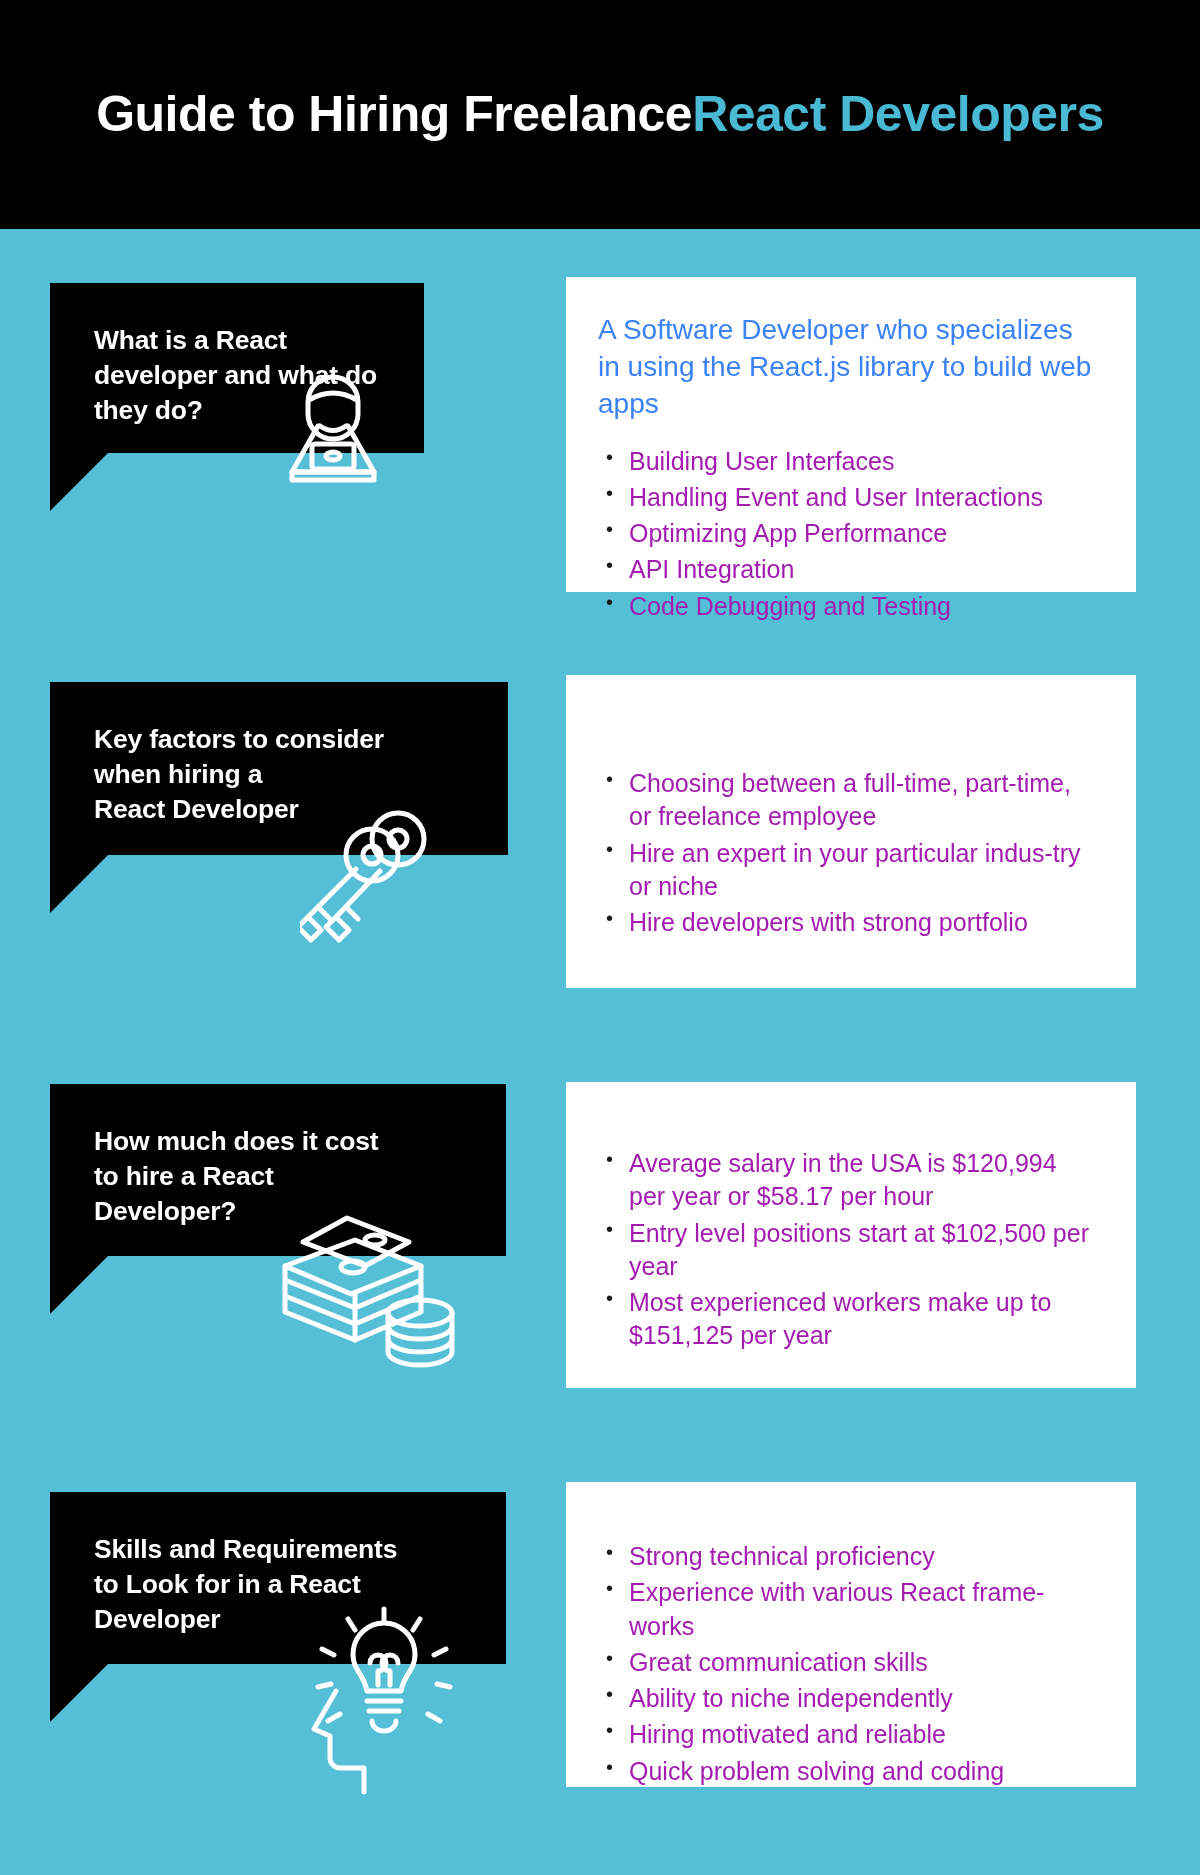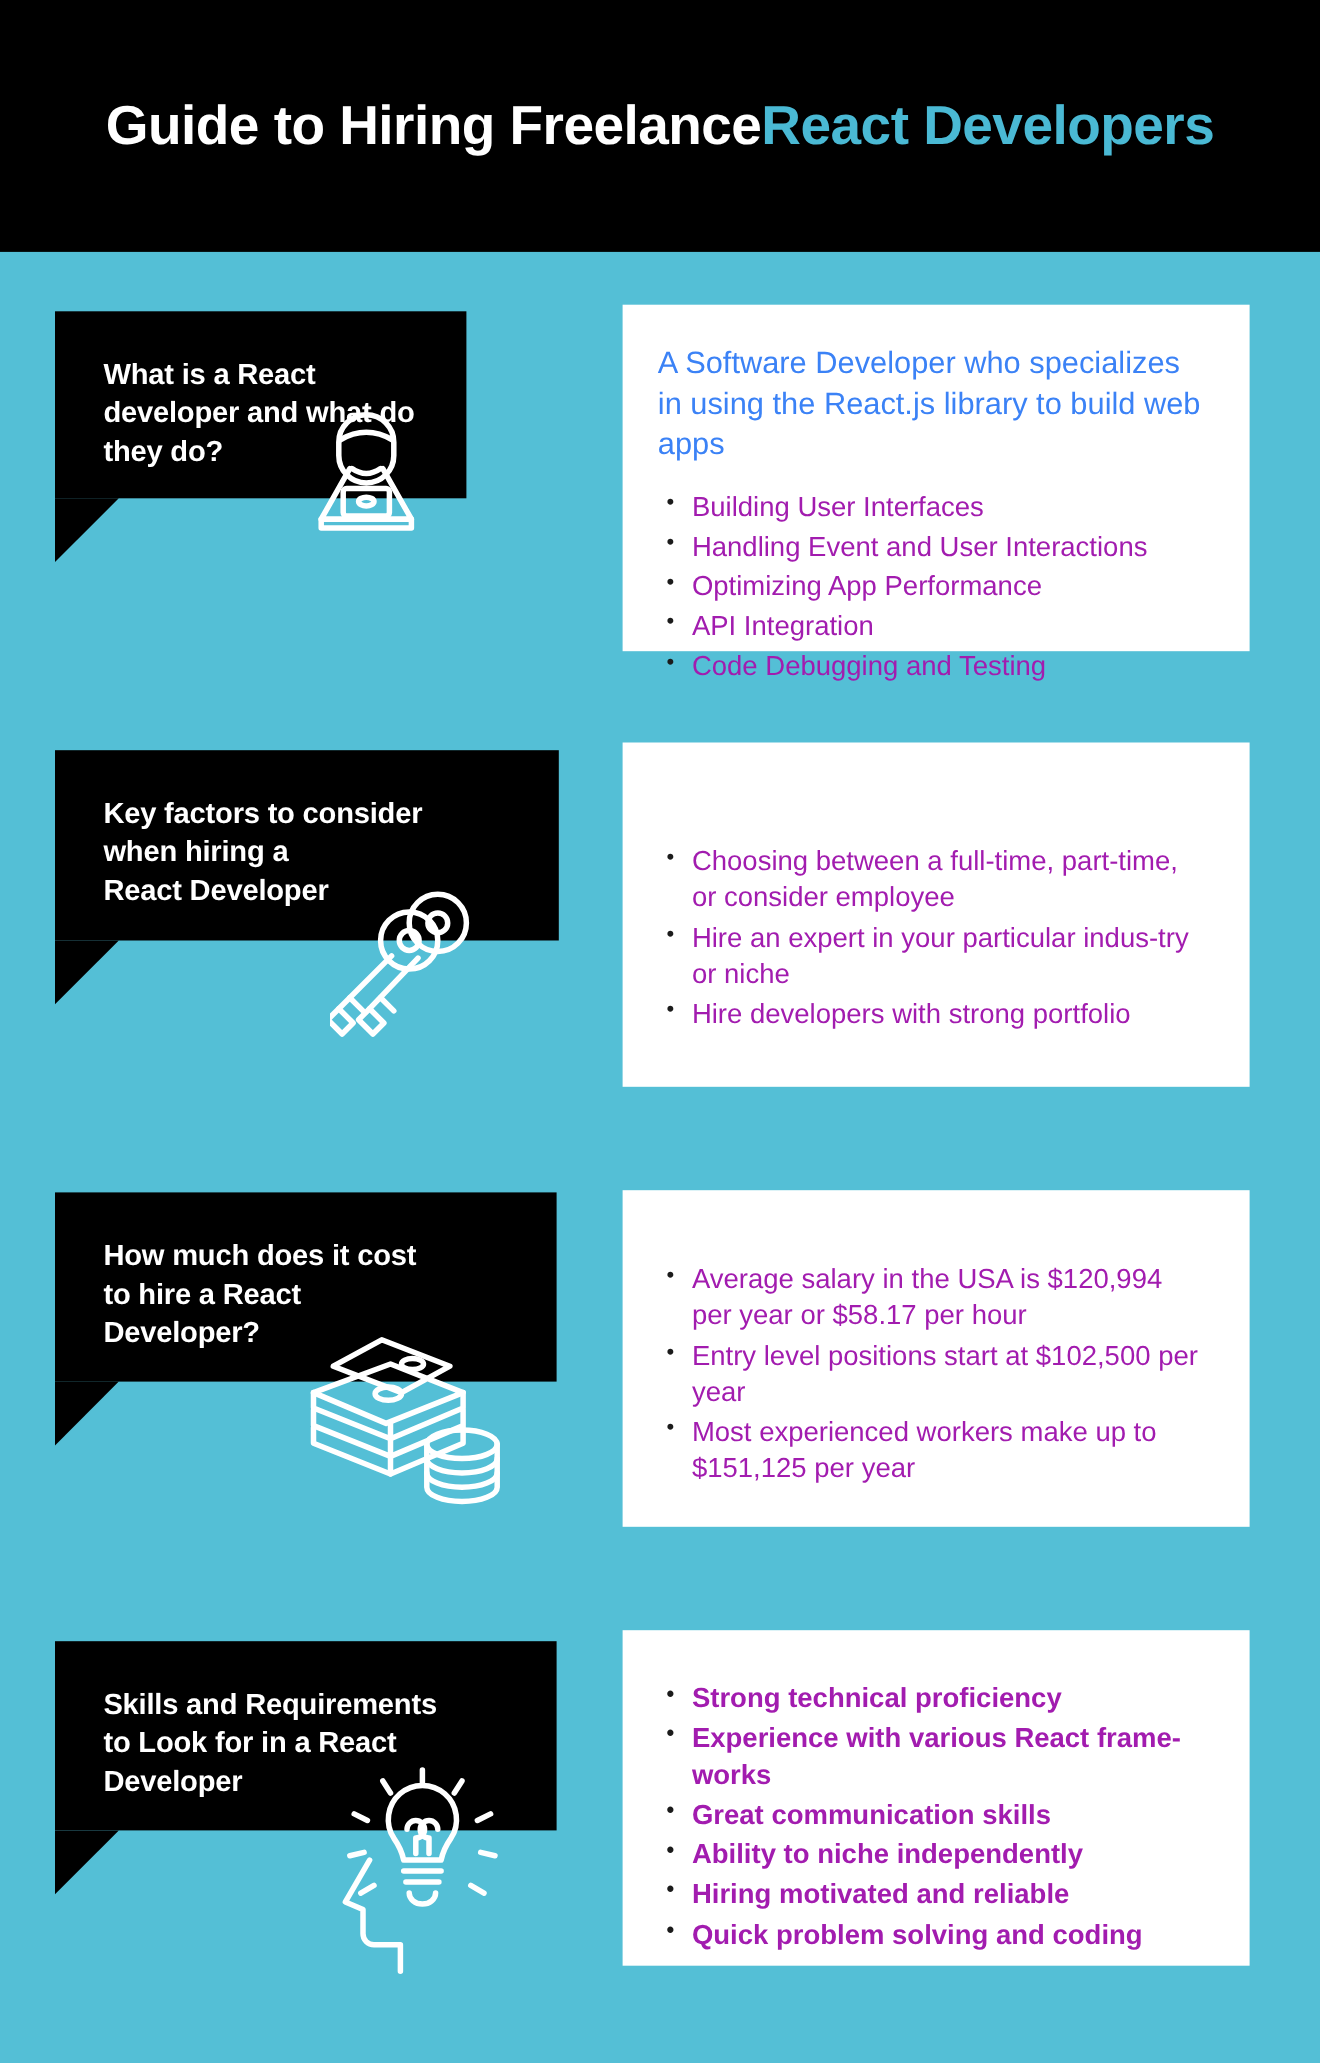--- a/index.html
+++ b/index.html
@@ -132,21 +132,21 @@
       <path d="M18 102 l12 12"></path>
       <path d="M8 112 l13 13 l-10 10 l-13 -13 z"></path>
       <path d="M80 66 L36 112"></path>
       <path d="M46 102 l12 12"></path>
       <path d="M36 112 l13 13 l-10 10 l-13 -13 z"></path>
     </svg>
   </div>
 
   <div class="panel" style="left:566px; top:675px; width:570px; height:313px;">
     <ul style="margin-top:58px;">
-      <li>Choosing between a full-time, part-time, or consider employee</li>
+      <li>Choosing between a full-time, part-time, or freelance employee</li>
       <li>Hire an expert in your particular indus-try or niche</li>
       <li>Hire developers with strong portfolio</li>
     </ul>
   </div>
 </div>
 
 <div class="section" style="top:0;">
 
   <div class="bubble" style="top:1084px; width:456px; height:172px;">
     <div class="bubble-title">How much does it cost
@@ -207,21 +207,21 @@
       <path d="M22 44 l12 6"></path>
       <path d="M150 82 l-13 -3"></path>
       <path d="M18 82 l13 -3"></path>
       <path d="M140 116 l-12 -7"></path>
       <path d="M28 116 l12 -7"></path>
       <path d="M36 86 l-22 38 l16 7 v22 a10 10 0 0 0 10 10 h24 v24"></path>
     </svg>
   </div>
 
   <div class="panel" style="left:566px; top:1482px; width:570px; height:305px;">
-    <ul style="margin-top:12px;font-weight:bold;">
+    <ul style="margin-top:24px;">
       <li>Strong technical proficiency</li>
       <li>Experience with various React frame-works</li>
       <li>Great communication skills</li>
       <li>Ability to niche independently</li>
       <li>Hiring motivated and reliable</li>
       <li>Quick problem solving and coding</li>
     </ul>
   </div>
 </div>
 

